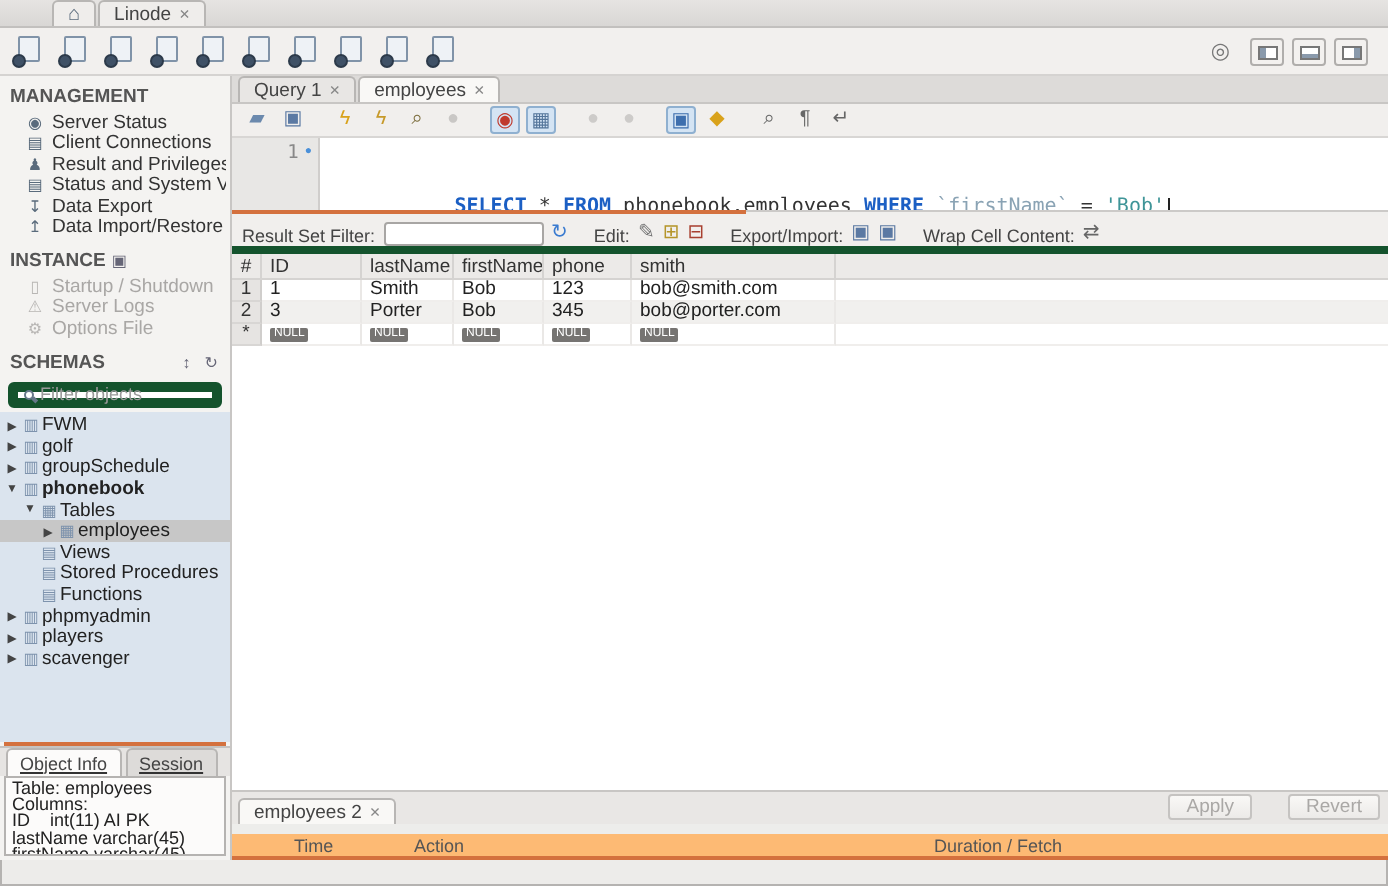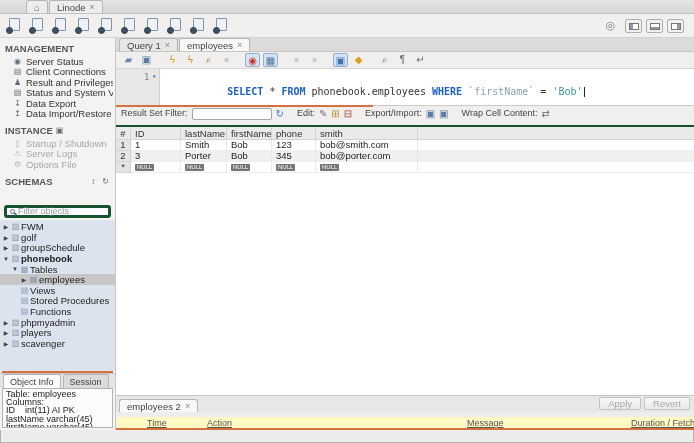--- a/index.html
+++ b/index.html
@@ -34,34 +34,34 @@
   
   .sec { padding:3px 2px 1px 4px; }
   .sec-h { font-size:9.5px; font-weight:bold; color:#555; padding:2px 0 2px 1px; display:flex; align-items:center; gap:3px; }
   .sec-h .hico { font-size:8px; color:#667; font-weight:normal; }
   .s-item { display:flex; align-items:center; gap:4px; height:10.5px; font-size:9.5px; color:#333; padding-left:9px; white-space:nowrap; overflow:hidden; }
   .s-item .ico { width:9px; font-size:8px; color:#5a6b7c; text-align:center; flex:none; }
   .s-item.dis { color:#a9a7a5; } .s-item.dis .ico { color:#b8b6b4; }
   .schemas-h { display:flex; align-items:center; padding-right:4px; }
   .schemas-h .sp { flex:1; }
   .schemas-h .hbtn { font-size:8px; color:#667; margin-left:4px; font-weight:normal; }
-  .filterbox { margin:15px 4px 2px 4px; height:13px; background:#fff; border:3px solid #14532d; border-radius:3px; display:flex; align-items:center; padding:0 3px; gap:3px; }
+  .filterbox { margin:1px 4px 2px 4px; height:13px; background:#fff; border:5px solid #14532d; border-radius:3px; display:flex; align-items:center; padding:0 3px; gap:3px; }
   .mag { width:5px; height:5px; border:1.5px solid #66788a; border-radius:50%; position:relative; flex:none; }
   .mag::after { content:""; position:absolute; width:3px; height:1.5px; background:#66788a; transform:rotate(45deg); right:-3px; bottom:-2px; }
   .filterbox input { border:none; outline:none; width:80px; font-size:9px; font-family:"Liberation Sans",sans-serif; color:#333; background:transparent; }
   .filterbox input::placeholder { color:#999; }
   .tree { flex:1; padding-top:2px; overflow:hidden; }
   .t-row { display:flex; align-items:center; height:10.6px; font-size:9.5px; color:#222; white-space:nowrap; }
   .t-row .arr { width:8px; font-size:6px; color:#444; text-align:center; flex:none; }
   .t-row .tico { width:11px; font-size:8px; color:#7e93ad; text-align:center; flex:none; }
   .ind0 { padding-left:2px; } .ind1 { padding-left:11px; } .ind2 { padding-left:20px; }
   .t-row.bold .tlabel { font-weight:bold; }
   .t-row.sel { background:#c7c7c7; }
   .acc-line { height:2px; margin:0 2px; }
-  .oi-tabs { height:15px; background:#e6e4e2; border-top:1px solid #c5c3c1; display:flex; align-items:center; padding-left:3px; }
+  .oi-tabs { height:15px; background:#e6e4e2; border-top:1px solid #c5c3c1; display:flex; align-items:center; padding-left:3px;text-decoration:underline; }
   .oi-tab { height:14px; display:flex; align-items:center; padding:0 6px; font-size:9px; color:#444; border:1px solid #b8b6b4; border-bottom:none; border-radius:3px 3px 0 0; background:#dddbd9; margin-right:2px; }
   .oi-tab.active { background:#fcfbfa; }
   .oi-panel { height:40px; background:#fcfbfa; border:1px solid #b5b3b1; margin:0 2px 2px 2px; padding:1px 3px; overflow:hidden; }
   .oi-line { font-size:9px; line-height:8.2px; color:#222; white-space:pre; }
 
   
   .qtabs { height:14px; background:#dddbd9; border-bottom:1px solid #c8c6c4; display:flex; align-items:flex-end; padding-left:3px; flex:none; }
   .qtab { height:13px; display:flex; align-items:center; gap:4px; padding:0 7px; font-size:9.5px; color:#444; border:1px solid #b8b6b4; border-bottom:none; border-radius:3px 3px 0 0; background:#e8e6e4; margin-right:1px; }
   .qtab.active { background:#f9f8f6; }
   .qtab .x { color:#888; font-size:9px; }
@@ -73,58 +73,58 @@
   .sp4 { width:5px; flex:none; }
   .qi0{color:#6b89ad}.qi1{color:#5b79a3}.qi2{color:#d9a21b}.qi3{color:#c79a2a}.qi4{color:#7a6b3a}
   .qi5{color:#c9c7c5}.qi6{color:#c03a2e}.qi7{color:#54759a}.qi8{color:#cdcbc9}.qi9{color:#cdcbc9}
   .qi10{color:#3e6fae}.qi11{color:#d9a21b}.qi12{color:#666}.qi13{color:#666}.qi14{color:#666}
 
   
   .editor { height:36px; background:#fff; display:flex; flex:none; }
   .gutter { width:44px; background:#e8e7e5; border-right:1px solid #d0cecc; display:flex; justify-content:flex-end; align-items:flex-start; padding:2px 3px 0 0; gap:3px; }
   .lnum { font-family:"DejaVu Sans Mono",monospace; font-size:9.5px; color:#888; }
   .lmark { font-size:6px; color:#4a90d9; line-height:11px; }
-  .code { padding:6px 0 0 7px; font-family:"DejaVu Sans Mono",monospace; font-size:10px; white-space:pre; }
+  .code { padding:18px 0 0 7px; font-family:"DejaVu Sans Mono",monospace; font-size:10px; white-space:pre; }
   .tok-kw { font-weight:bold; }
   .caret { display:inline-block; width:1px; height:10px; background:#222; vertical-align:text-bottom; margin-left:1px; }
 
   
   .splitter { height:3px; border-top:1px solid #cccac8; position:relative; flex:none; background:#f0efed; }
   .splitter .seg { position:absolute; left:0; top:-1px; width:257px; height:2px; }
 
   
-  .rstb { height:19px; background:#f1efed; border-bottom:2px solid #14532d; display:flex; align-items:flex-start; gap:4px; padding-left:5px; font-size:9px; color:#444; flex:none; }
+  .rstb { height:19px; background:#f1efed; border-bottom:4px solid #14532d; display:flex; align-items:flex-end; gap:4px; padding-left:5px; font-size:9px; color:#444; flex:none; }
   .rstb .lbl { white-space:nowrap; }
   .rsinput { width:80px; height:12px; background:#fff; border:1px solid #a8a6a4; border-radius:2px; font-size:9px; padding:0 2px; font-family:"Liberation Sans",sans-serif; }
   .rico { font-size:10px; line-height:12px; }
   .c-blue{color:#3a7bd0}.c-pencil{color:#777}.c-add{color:#b5952a}.c-del{color:#a84030}.c-disk{color:#5b79a3}.c-wrap{color:#666}
 
   
   .grid { flex:1; background:#fff; overflow:hidden; display:flex; flex-direction:column; }
   .gh { display:flex; height:13px; background:#eceae8; border-bottom:1px solid #d5d3d1; font-size:9.5px; color:#333; flex:none; }
   .gh .hc { padding:1px 0 0 4px; border-right:1px solid #d5d3d1; overflow:hidden; white-space:nowrap; }
   .gr { display:flex; height:11px; font-size:9.5px; color:#222; flex:none; }
   .gr .nc { width:15px; background:#e6e4e2; border-right:1px solid #d0cecc; border-bottom:1px solid #d8d6d4; text-align:center; color:#333; line-height:10px; flex:none; }
   .gr .c { padding-left:4px; border-right:1px solid #eae8e6; border-bottom:1px solid #f0eeec; line-height:10px; overflow:hidden; white-space:nowrap; }
   .gr.alt .c { background:#f1f0ee; }
   .w0{width:15px;flex:none;text-align:center;padding-left:0!important}
   .w1{width:50px;flex:none} .w2{width:46px;flex:none} .w3{width:45px;flex:none} .w4{width:44px;flex:none} .w5{width:102px;flex:none} .wf{flex:1;border-right:none!important}
   .nullb { display:inline-block; background:#767472; color:#fff; font-size:6px; line-height:7px; padding:0 2px; border-radius:1px; vertical-align:1px; }
 
   
   .btabs { height:17px; background:#e9e7e5; border-top:1px solid #c8c6c4; display:flex; align-items:flex-end; padding-left:3px; flex:none; }
-  .btn-right { margin-left:auto; display:flex; align-items:center; gap:3px; padding:0 4px 2px 0; }
+  .btn-right { margin-left:auto; display:flex; align-items:center; gap:18px; padding:0 4px 2px 0; }
   .dbtn { height:13px; padding:0 8px; font-size:9.5px; color:#aaa8a6; background:linear-gradient(#f9f8f6,#eceae8); border:1px solid #c5c3c1; border-radius:2px; display:flex; align-items:center; }
   .gapbar { height:5px; background:#ededeb; flex:none; }
   .aorow { height:19px; display:flex; align-items:center; padding-left:4px; flex:none; background:#f0efed; }
   .aosel { width:80px; height:15px; background:#fafaf8; border:1px solid #b0aeac; border-radius:2px; display:flex; align-items:center; }
   .aosel .t { flex:1; font-size:9.5px; color:#333; padding-left:5px; }
   .aosel .spin { width:11px; border-left:1px solid #c5c3c1; display:flex; flex-direction:column; align-items:center; justify-content:center; height:100%; }
   .aosel .spin span { font-size:4px; color:#555; line-height:4px; }
-  .outh { height:11px; display:flex; font-size:9px; color:#555; background:#fef9c3; flex:none;text-decoration:underline; }
+  .outh { height:11px; display:flex; font-size:9px; color:#555; background:#fdba74; flex:none; }
   .outh .oc { padding:1px 0 0 3px; overflow:hidden; white-space:nowrap; }
   .oc0{width:14px;flex:none}.oc1{width:14px;flex:none}.oc2{width:60px;flex:none}.oc3{width:260px;flex:none}.oc4{width:164px;flex:none}.oc5{flex:1}
   .bacc { height:2px; flex:none; }
 
   
   .statusbar { position:absolute; left:0; right:0; bottom:0; height:13px; background:#e9e7e5; border-top:1px solid #d0cecc; display:flex; align-items:center; padding-left:4px; font-size:9.5px; color:#555; }
   .hthumb { position:absolute; right:8px; top:3px; width:88px; height:7px; background:#c6c4c2; border-radius:3px; }
 </style>
 </head>
 <body>
@@ -450,21 +450,20 @@
       </div>
 
       <div class="gapbar"></div>
 
 
       <div class="outh">
         <div class="oc oc0"></div>
         <div class="oc oc1"></div>
         <div class="oc oc2">Time</div>
         <div class="oc oc3">Action</div>
-        <div class="oc oc4">Message</div>
         <div class="oc oc5">Duration / Fetch</div>
       </div>
       <div class="bacc" style="background: rgb(212, 113, 62);"></div>
     </div>
   </div>
 
 
 </div>
 
 </body></html>

